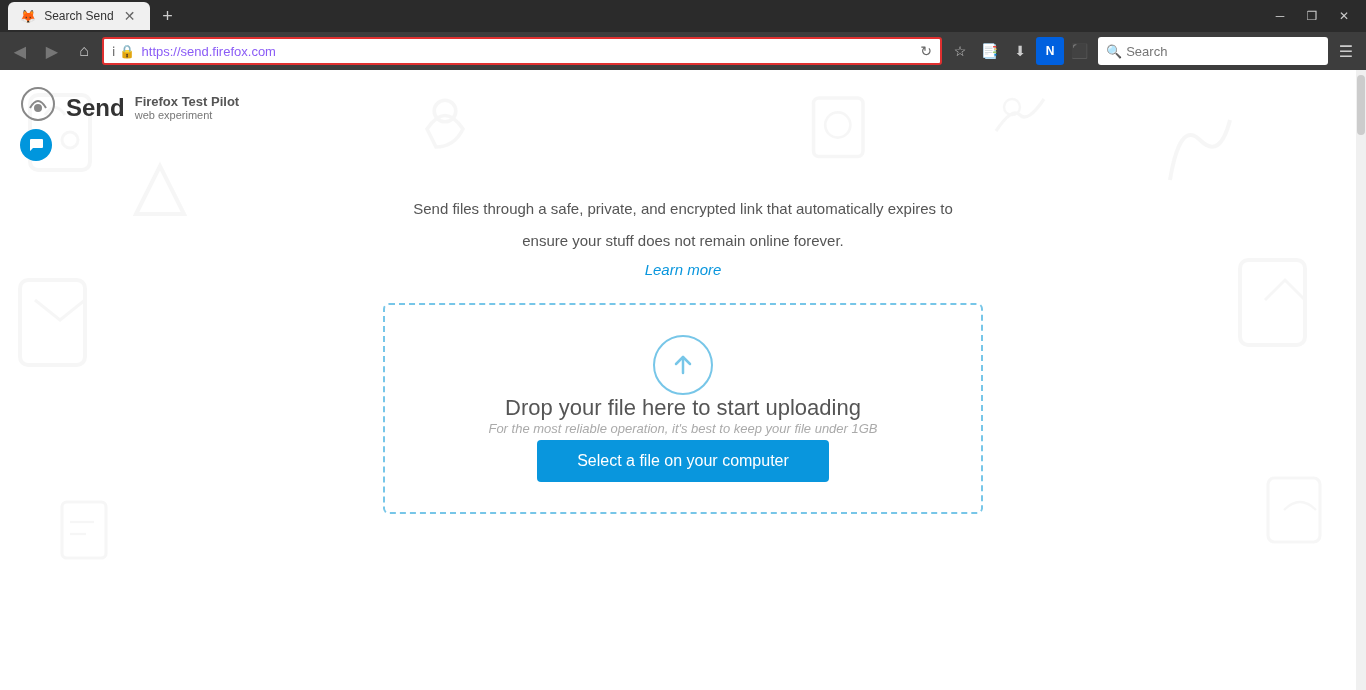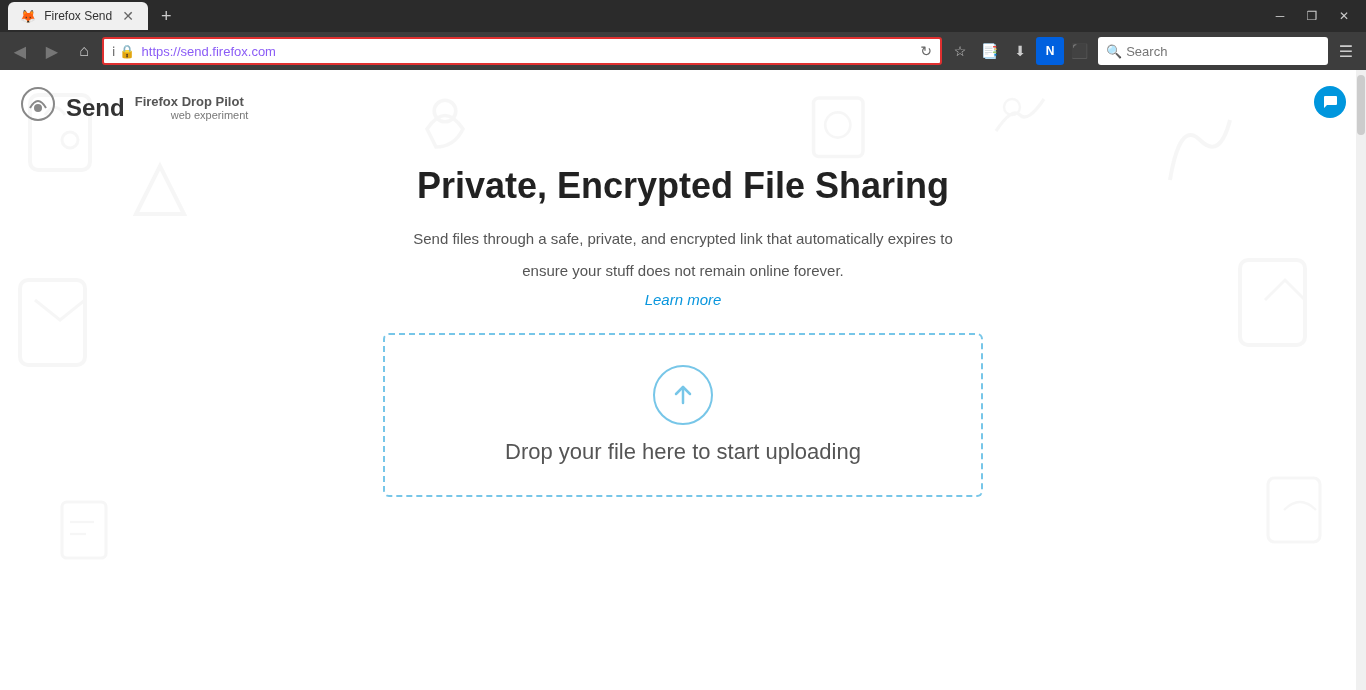--- a/index.html
+++ b/index.html
@@ -179,20 +179,21 @@
     }
 
     
     .page-header {
       display: flex;
       align-items: flex-start;
       justify-content: space-between;
       padding: 16px 20px;
       position: relative;
       z-index: 2;
+      flex-direction: column;
     }
     .logo-area {
       display: flex;
       align-items: center;
       gap: 10px;
     }
     .logo-send {
       font-size: 24px;
       font-weight: bold;
       color: #333;
@@ -202,21 +203,20 @@
       flex-direction: column;
     }
     .logo-pilot {
       font-size: 13px;
       font-weight: bold;
       color: #555;
     }
     .logo-experiment {
       font-size: 11px;
       color: #777;
-      margin-left: 36px;
     }
 
     .chat-btn {
       width: 32px; height: 32px;
       background: #0096dd;
       border-radius: 50%;
       border: none;
       cursor: pointer;
       display: flex; align-items: center; justify-content: center;
       color: #fff;
@@ -252,21 +252,20 @@
     
     .upload-box {
       margin: 24px auto 0;
       width: 600px;
       border: 2px dashed #77c6e8;
       border-radius: 6px;
       padding: 30px 20px;
       display: flex;
       flex-direction: column;
       align-items: center;
-      gap: 14px;
       background: #fff;
       position: relative;
       z-index: 2;
     }
     .upload-arrow-circle {
       width: 60px; height: 60px;
       border: 2px solid #77c6e8;
       border-radius: 50%;
       display: flex; align-items: center; justify-content: center;
       color: #77c6e8;
@@ -320,21 +319,21 @@
 </head>
 <body>
 
 <div>
 
   <div class="title-bar">
     <div class="title-bar-left">
       <div class="tab">
 
         <span style="font-size:13px;">🦊</span>
-        <span>Firefox Send</span>
+        <span>Search Send</span>
         <button class="tab-close">✕</button>
       </div>
       <button class="new-tab-btn">+</button>
     </div>
     <div class="window-controls">
       <button class="win-btn">─</button>
       <button class="win-btn">❒</button>
       <button class="win-btn close-btn">✕</button>
     </div>
   </div>
@@ -427,45 +426,46 @@
 
       <span style="font-size:28px; color:#555;">
         <svg width="36" height="36" viewBox="0 0 36 36">
           <circle cx="18" cy="18" r="16" fill="none" stroke="#888" stroke-width="2"></circle>
           <path d="M10 22 Q18 8 26 22" fill="none" stroke="#888" stroke-width="2"></path>
           <circle cx="18" cy="22" r="4" fill="#888"></circle>
         </svg>
       </span>
       <span class="logo-send">Send</span>
       <div class="logo-text">
-        <span class="logo-pilot">Firefox Drop Pilot</span>
+        <span class="logo-pilot">Firefox Test Pilot</span>
         <span class="logo-experiment">web experiment</span>
       </div>
     </div>
     <button class="chat-btn">
       <svg width="16" height="16" viewBox="0 0 16 16">
         <path d="M2 2 h12 a1 1 0 0 1 1 1 v7 a1 1 0 0 1 -1 1 H5 L2 14 V3 a1 1 0 0 1 1 -1 Z" fill="#fff"></path>
       </svg>
     </button>
   </div>
 
   <div class="main-content">
-    <h1 class="main-title">Private, Encrypted File Sharing</h1>
     <p class="main-desc">Send files through a safe, private, and encrypted link that automatically expires to</p>
     <p class="main-desc">ensure your stuff does not remain online forever.</p>
     <a href="#" class="learn-more">Learn more</a>
 
     
     <div class="upload-box">
       <div class="upload-arrow-circle">
         <svg width="28" height="28" viewBox="0 0 28 28">
           <line x1="14" y1="22" x2="14" y2="6" stroke="#77c6e8" stroke-width="2.5" stroke-linecap="round"></line>
           <polyline points="7,13 14,6 21,13" fill="none" stroke="#77c6e8" stroke-width="2.5" stroke-linecap="round" stroke-linejoin="round"></polyline>
         </svg>
       </div>
       <p class="upload-main-text">Drop your file here to start uploading</p>
+      <p class="upload-sub-text">For the most reliable operation, it's best to keep your file under 1GB</p>
+      <button class="select-file-btn">Select a file on your computer</button>
     </div>
   </div>
 
   <div class="scrollbar">
     <div class="scrollbar-thumb"></div>
   </div>
 </div>
 
 </body></html>

